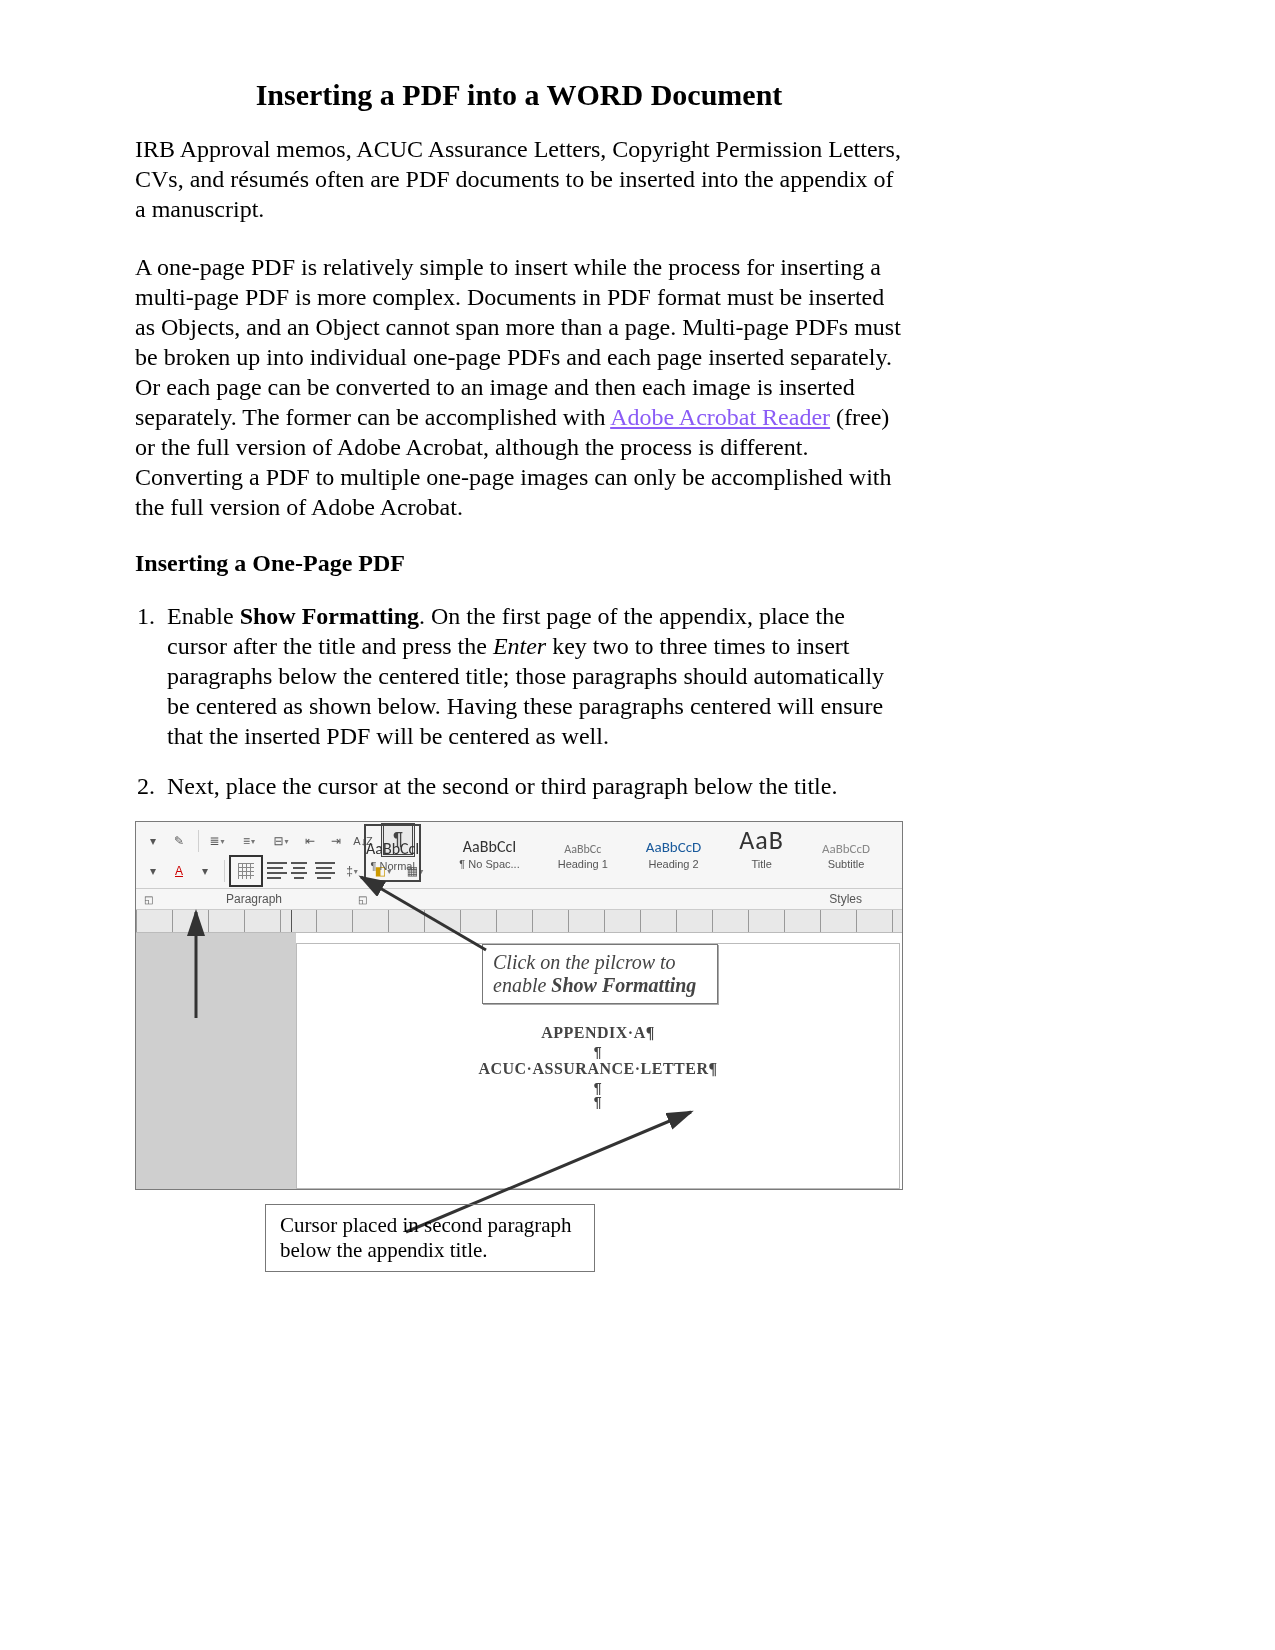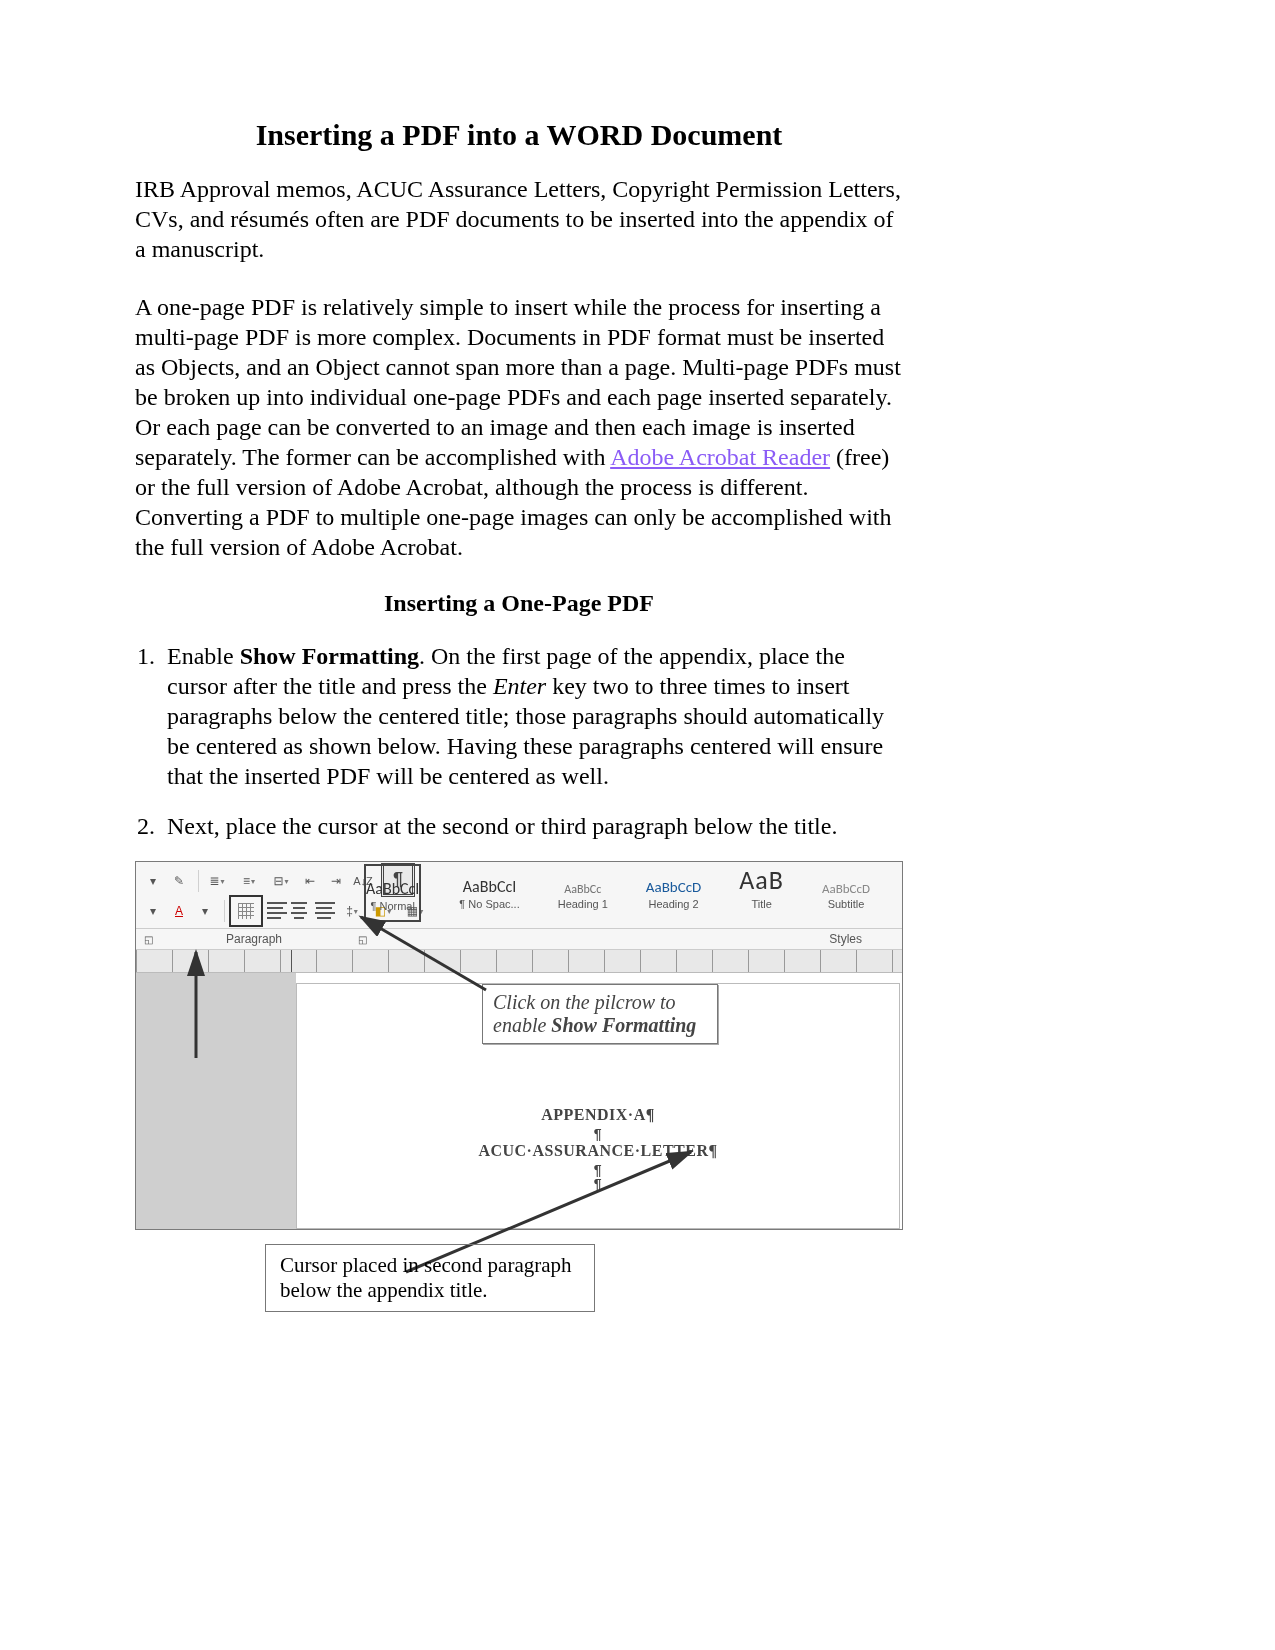--- a/index.html
+++ b/index.html
@@ -6,38 +6,37 @@
     margin: 0;
     padding: 0;
     background: #fff;
     font-family: "Times New Roman", Times, serif;
     color: #000;
     width: 1275px;
   }
   .page {
     width: 1038px;
     min-height: 1650px;
-    padding: 118px 135px 0 135px;
+    padding: 78px 135px 0 135px;
     box-sizing: border-box;
     position: relative;
   }
   h1.title {
     text-align: center;
     font-size: 30px;
     font-weight: bold;
     margin: 0 0 22px 0;
   }
   p.body {
     font-size: 24px;
     line-height: 1.25;
     margin: 16px 0 28px 0;
   }
   a.inline-link { color: #8b5cf6; text-decoration: underline; }
   h2.sub {
-    text-align: center;
     font-size: 24px;
     font-weight: bold;
     margin: 0 0 24px 0;
   }
   ol.steps {
     font-size: 24px;
     line-height: 1.25;
     padding-left: 26px;
     margin: 0 0 3px 0;
   }
@@ -200,21 +199,20 @@
     border:1px solid #bbb;
   }
   .doc-text {
     position:absolute;
     left:0; right:0;
     text-align:center;
     font-family:"Times New Roman",serif;
     font-weight:bold;
     font-size:16px;
     letter-spacing:.5px;
-    margin-top:42px;
   }
   .doc-text.l1 { top:80px; }
   .doc-text.l2 { top:100px; font-size:14px;}
   .doc-text.l3 { top:116px; }
   .doc-text.l4 { top:136px; font-size:14px;}
   .doc-text.l5 { top:150px; font-size:14px;}
   .pil-char { font-family:Arial,sans-serif; }
 
   
   .callout {

